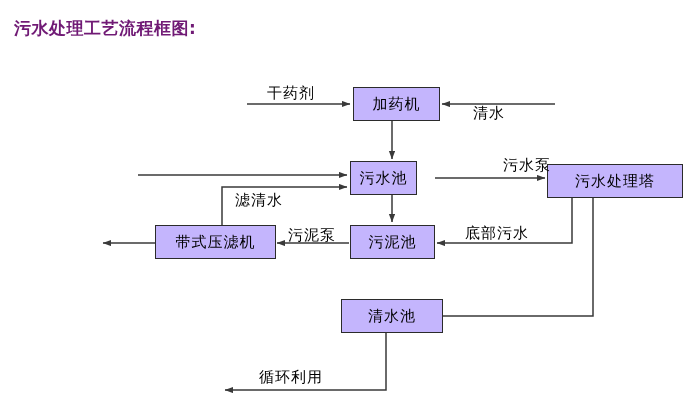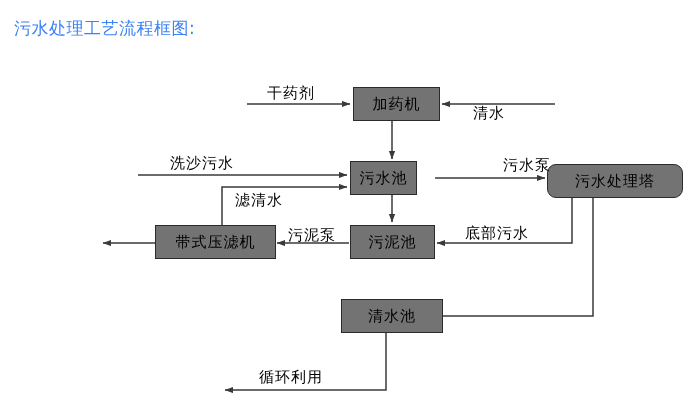--- a/index.html
+++ b/index.html
@@ -26,30 +26,30 @@
     left: 0;
     top: 0;
     width: 700px;
     height: 420px;
   }
   .title {
     position: absolute;
     left: 14px;
     top: 17px;
     font-size: 17px;
-    font-weight: normal;
+    font-weight: bold;
     letter-spacing: 0.5px;
     white-space: nowrap;
-    color: #3b82f6;
+    color: #701a75;
   }
   .node {
     position: absolute;
     box-sizing: border-box;
     border: 1.6px solid #2b2b2b;
-    background: #737373;
+    background: #c4b5fd;
     display: flex;
     align-items: center;
     justify-content: center;
     font-size: 15px;
     line-height: 1;
     white-space: nowrap;
     color: #000;
     letter-spacing: 1px;
   }
   .edge-label {
@@ -108,41 +108,40 @@
   </svg>
 
   <div class="node" style="left:353px; top:87px; width:87px; height:34px;">
     <span>加药机</span>
   </div>
 
   <div class="node" style="left:350px; top:161px; width:67px; height:34px;">
     <span>污水池</span>
   </div>
 
-  <div class="node" style="left:547px; top:164px; width:136px; height:34px;border-radius:9px;">
+  <div class="node" style="left:547px; top:164px; width:136px; height:34px;">
     <span>污水处理塔</span>
   </div>
 
   <div class="node" style="left:155px; top:225px; width:121px; height:34px;">
     <span>带式压滤机</span>
   </div>
 
   <div class="node" style="left:350px; top:225px; width:85px; height:34px;">
     <span>污泥池</span>
   </div>
 
   <div class="node" style="left:341px; top:299px; width:102px; height:34px;">
     <span>清水池</span>
   </div>
 
   <div class="edge-label" style="left:255px; top:84px;margin-left:12px;">干药剂</div>
 
   <div class="edge-label" style="left:473px; top:72px;margin-top:32px;">清水</div>
 
-  <div class="edge-label" style="left:170px; top:154px;">洗沙污水</div>
 
   <div class="edge-label" style="left:235px; top:191px;">滤清水</div>
 
   <div class="edge-label" style="left:455px; top:156px;margin-left:48px;">污水泵</div>
 
   <div class="edge-label" style="left:288px; top:226px;">污泥泵</div>
 
   <div class="edge-label" style="left:465px; top:224px;">底部污水</div>
 
 

